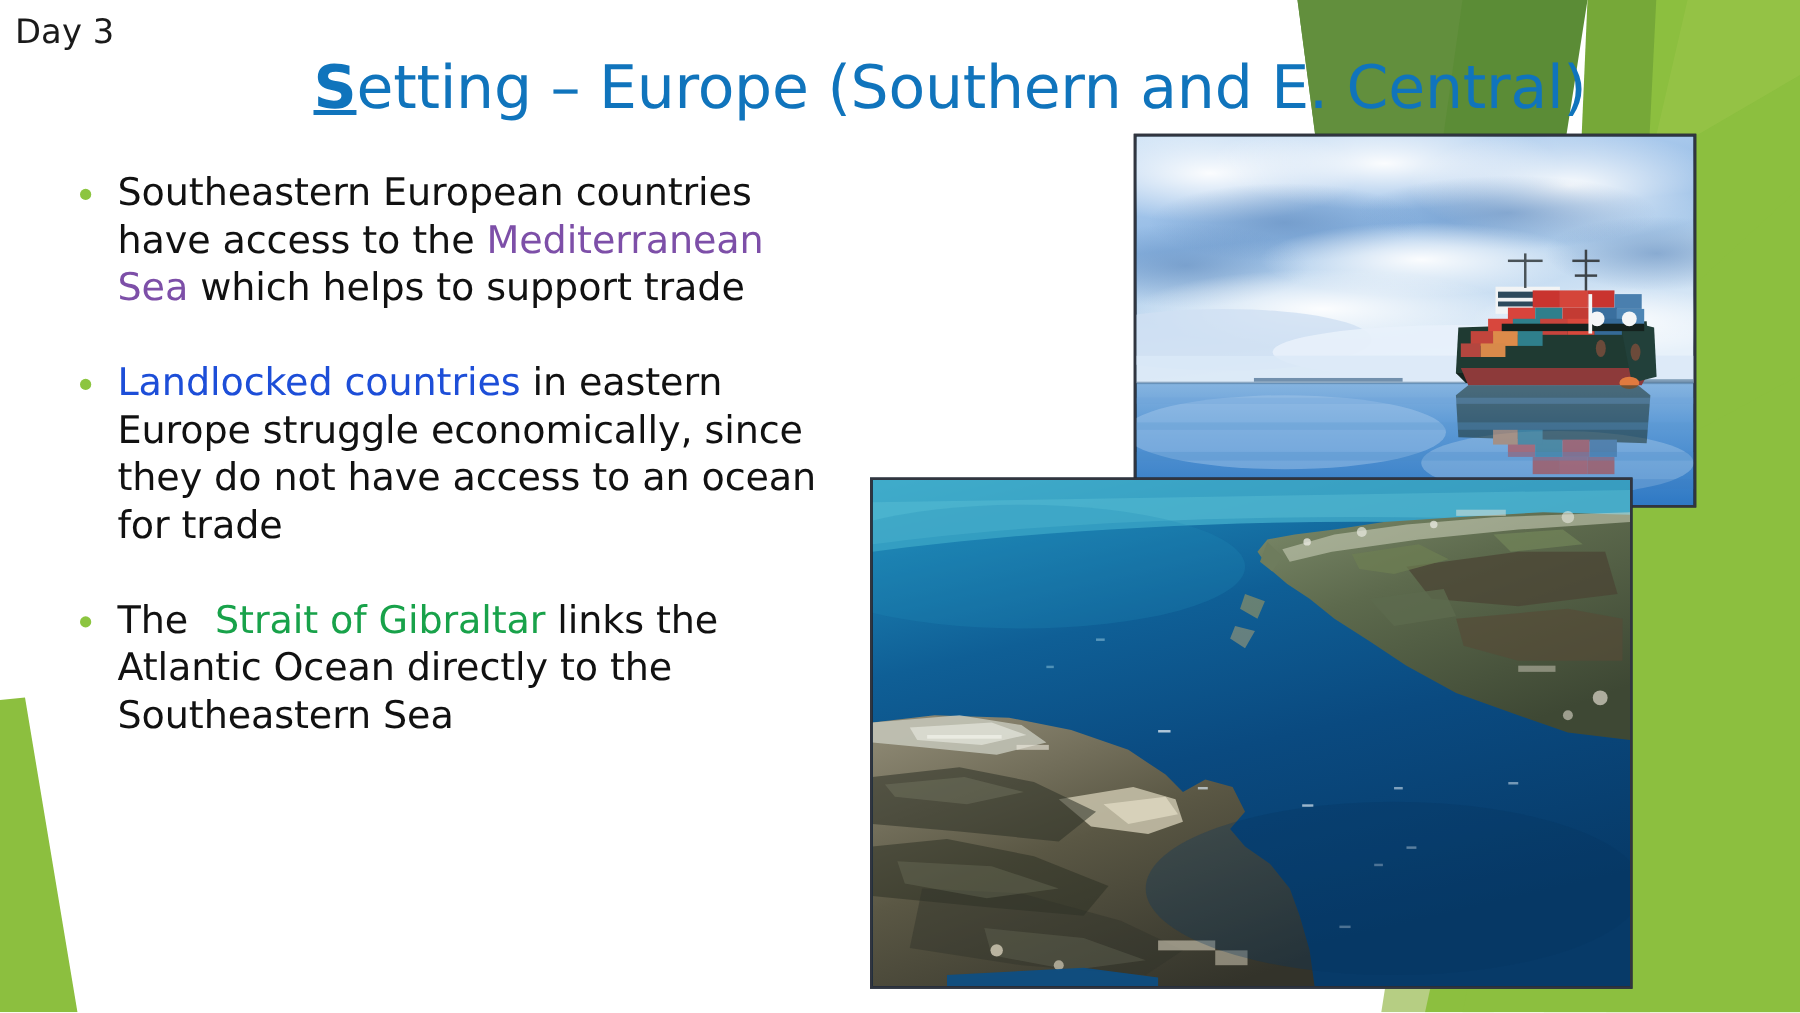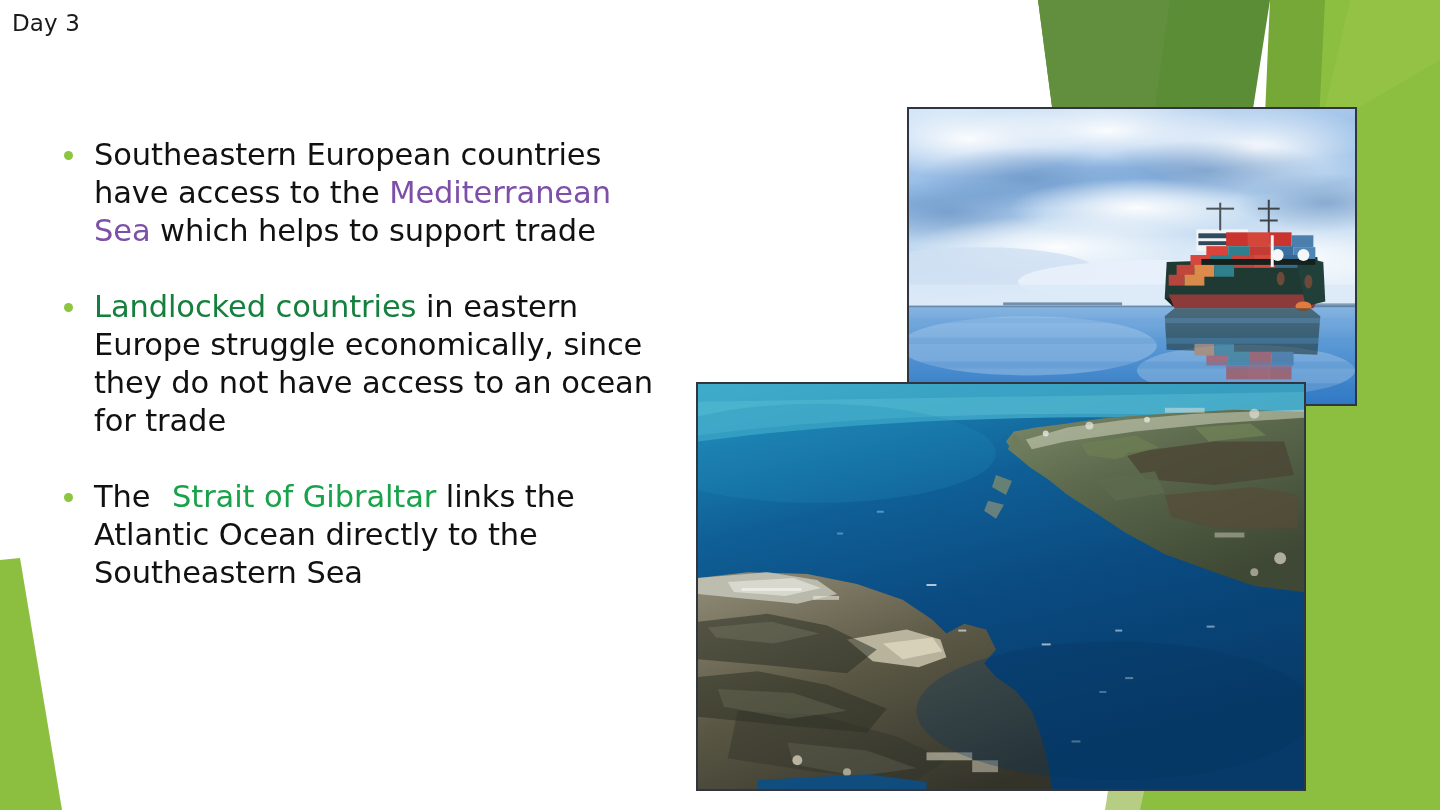--- a/index.html
+++ b/index.html
@@ -19,21 +19,21 @@
   
   .deco { position: absolute; pointer-events: none; }
 
   #deco-right-group { top: 0; right: 0; width: 420px; height: 810px; }
   #deco-bottom-left { left: 0; bottom: 0; width: 180px; height: 260px; }
 
   
   #day-label {
     position: absolute;
     left: 12px; top: 10px;
-    font-size: 23px;
+    font-size: 27px;
     color: #1a1a1a;
     letter-spacing: 0.1px;
     white-space: nowrap;
   }
 
   
   #title {
     position: absolute;
     left: 230px; top: 8px;
     width: 1060px;
@@ -71,21 +71,21 @@
     margin: 15px 21px 0 8px;
   }
   .bullet-text {
     flex: 1 1 auto;
     font-size: 30.5px;
     line-height: 1.245;
     color: #111111;
     letter-spacing: -0.1px;
   }
   .hl-purple { color: #7D4FA8; }
-  .hl-red    { color: #15803d; }
+  .hl-red    { color: #1d4ed8; }
   .hl-green  { color: #18A24A; margin-left: 12px; }
 
   
   .photo {
     position: absolute;
     border: 2px solid #31353f;
     box-sizing: border-box;
     overflow: hidden;
     background: #123;
   }
@@ -131,20 +131,21 @@
   </div>
 
   <div class="deco" id="deco-bottom-left">
     <svg viewBox="0 0 180 260" preserveAspectRatio="none" width="180" height="260">
       <polygon points="0,10 20,8 62,260 0,260" fill="#8CBF3F"></polygon>
     </svg>
   </div>
 
   <div id="day-label">Day 3</div>
 
+  <h1 id="title"><span class="cap">S</span><span>etting – Europe (Southern and E.</span> <span>Central)</span></h1>
 
   <div id="body">
 
     <div class="bullet-row">
       <span class="bullet-dot"></span>
       <div class="bullet-text"><span>Southeastern European countries have access to the </span><span class="hl-purple">Mediterranean Sea</span><span> which helps to support trade</span></div>
     </div>
 
     <div class="bullet-row">
       <span class="bullet-dot"></span>

